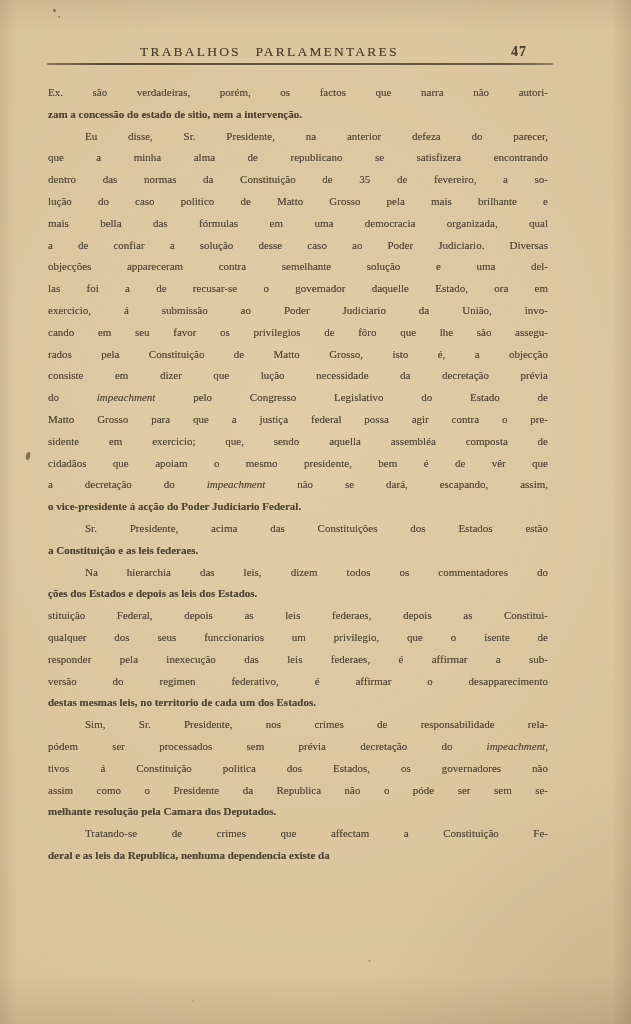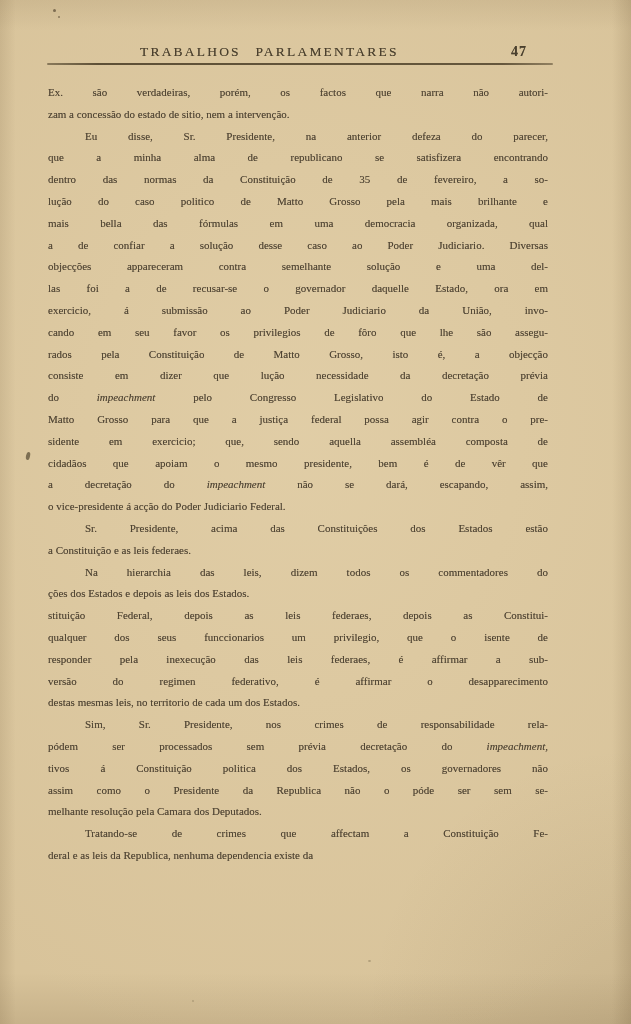--- a/index.html
+++ b/index.html
@@ -36,21 +36,21 @@
     position:absolute; top:63px; left:47px; width:506px; height:2px;
     background:linear-gradient(90deg, rgba(72,59,36,0.55), rgba(72,59,36,0.85) 10%, rgba(72,59,36,0.8) 90%, rgba(72,59,36,0.5));
     border-radius:1px;
   }
   .text-block {
     position:absolute; top:82px; left:48px; width:500px;
     font-size:11px; line-height:21.8px;
     color:#4f4433; text-shadow:0 0 0.5px rgba(79,68,51,0.5);
   }
   .line { text-align:justify; text-align-last:justify; height:21.8px; overflow:visible; }
-  .line.last { text-align-last:left; }
+  .line.last { text-align-last:left;font-weight:bold; }
   .line.indent { text-indent:37px; }
   .it { font-style:italic; }
   .speck { position:absolute; border-radius:50%; background:#665840; }
   .speck.s1 { left:53px; top:9px;  width:3px; height:3px; opacity:0.8; }
   .speck.s2 { left:58px; top:16px; width:2px; height:2px; opacity:0.7; }
   .speck.s3 { left:368px; top:960px; width:3px; height:2px; opacity:0.35; }
   .speck.s4 { left:192px; top:1000px; width:2px; height:2px; opacity:0.3; }
   .margin-mark {
     position:absolute; left:26px; top:452px; width:4px; height:8px;
     background:#5e5139; opacity:0.75;

